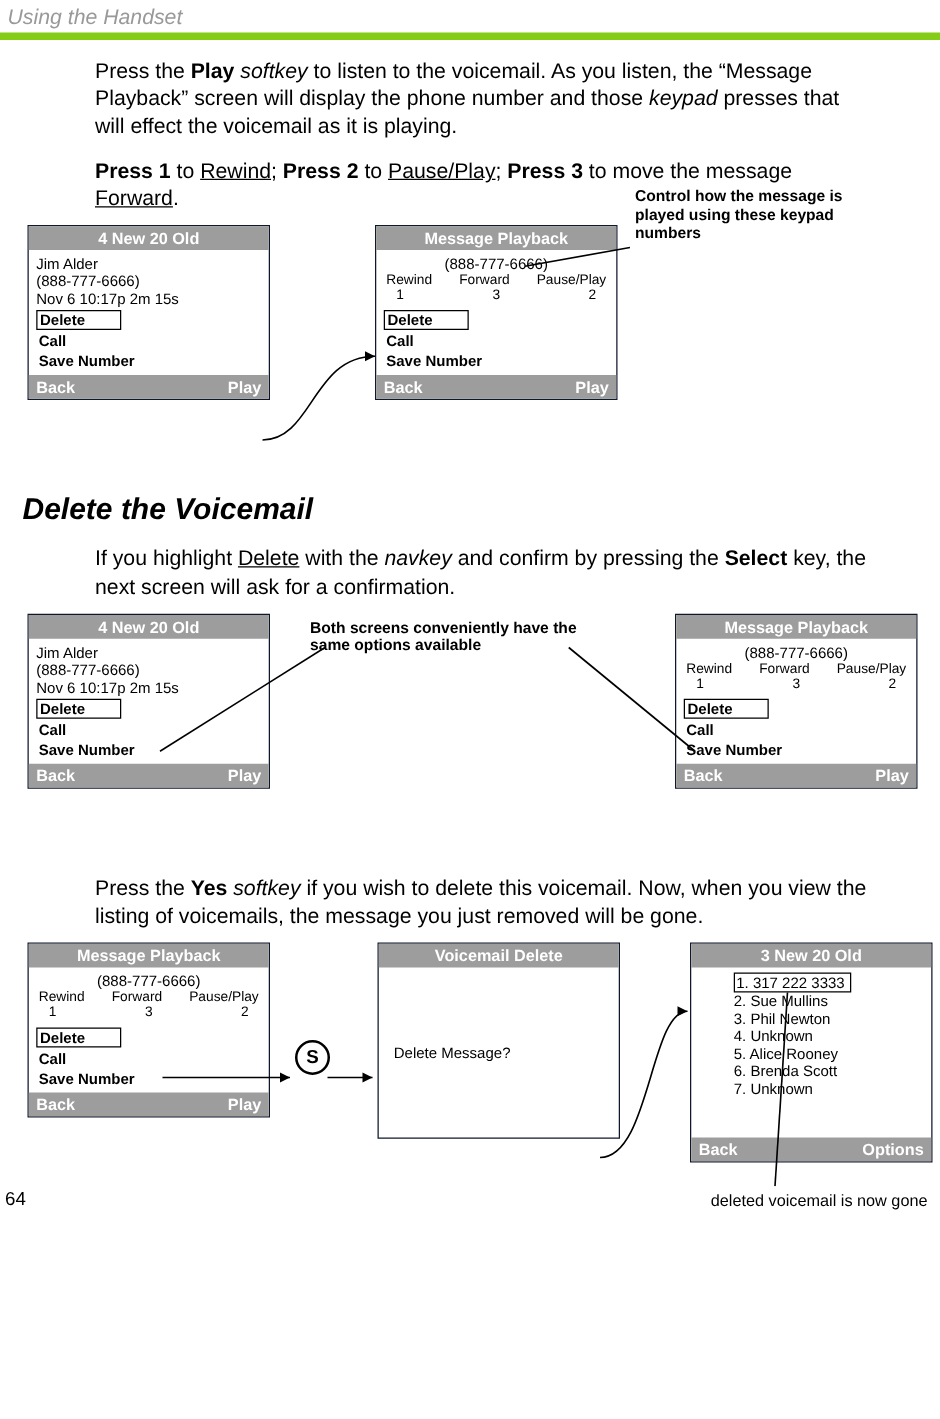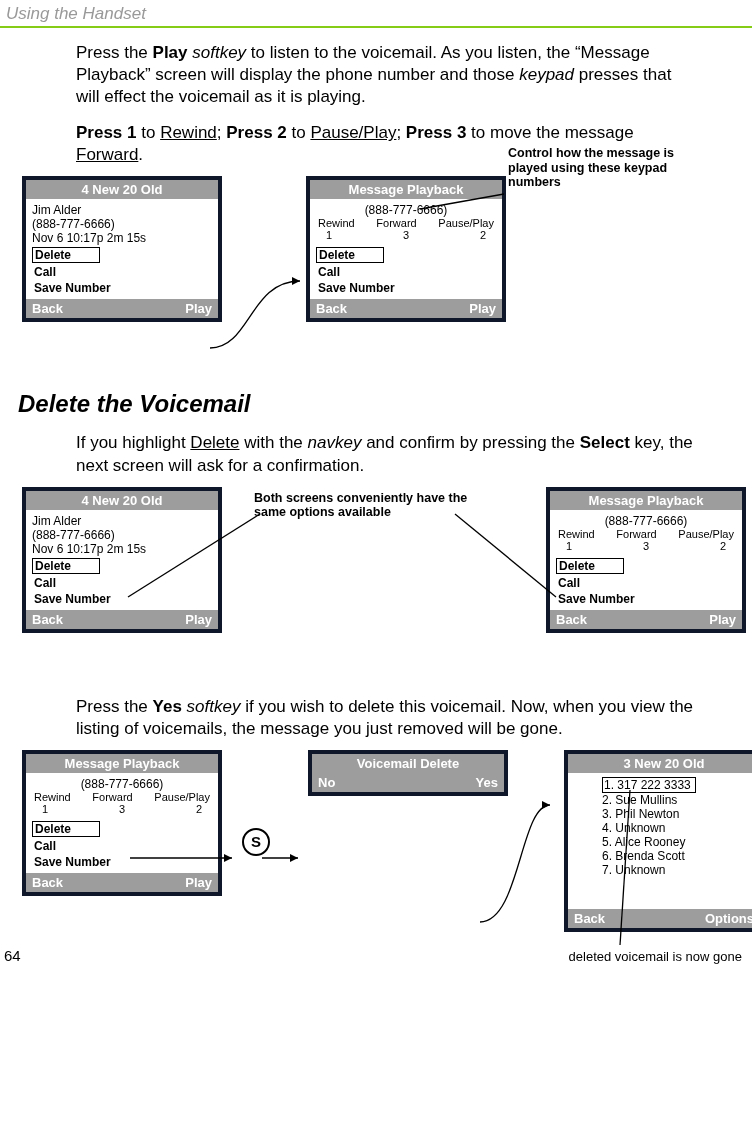--- a/index.html
+++ b/index.html
@@ -8,21 +8,21 @@
     margin: 0;
     padding: 0;
     box-sizing: border-box;
     font-size: 15px;
     color: #000;
   }
   .page-header {
     font-style: italic;
     color: #999;
     font-size: 17px;
-    border-bottom: 2px solid #84cc16;
+    border-bottom: 6px solid #84cc16;
     padding: 4px 0 2px 6px;
     font-family: Arial, Helvetica, sans-serif;
   }
   .body-text {
     margin: 14px 0 10px 76px;
     font-size: 17px;
     line-height: 1.3;
     width: 620px;
   }
   .body-text .bold { font-weight: bold; }
@@ -35,21 +35,21 @@
     margin: 14px 0 6px 18px;
   }
   .phone-row {
     position: relative;
     display: flex;
     align-items: flex-start;
     margin-top: 6px;
   }
   .phone {
     width: 192px;
-    border: 4px solid #0f172a;
+    border: 1px solid #0f172a;
     background: #fff;
     font-size: 12px;
     flex: 0 0 auto;
   }
   .phone .titlebar {
     background: #9d9d9d;
     color: #fff;
     font-weight: bold;
     text-align: center;
     font-size: 13px;
@@ -296,23 +296,22 @@
     <div class="softkeys">
       <span>Back</span>
       <span>Play</span>
     </div>
   </div>
 
   <div class="s-badge" style="margin-left:20px;">S</div>
 
   <div class="phone" style="margin-left:38px;">
     <div class="titlebar">Voicemail Delete</div>
-    <div class="softkeys">
-      <span>No</span>
-      <span>Yes</span>
+    <div class="content" style="min-height:128px; display:flex; align-items:center;">
+      <div style="padding:0 6px;">Delete Message?</div>
     </div>
   </div>
 
   <div class="phone vm-list" style="margin-left:56px;">
     <div class="titlebar">3 New 20 Old</div>
     <div class="content" style="min-height:128px;">
       <div class="row"><span class="boxed-row">1. 317 222 3333</span></div>
       <div class="row">2. Sue Mullins</div>
       <div class="row">3. Phil Newton</div>
       <div class="row">4. Unknown</div>

